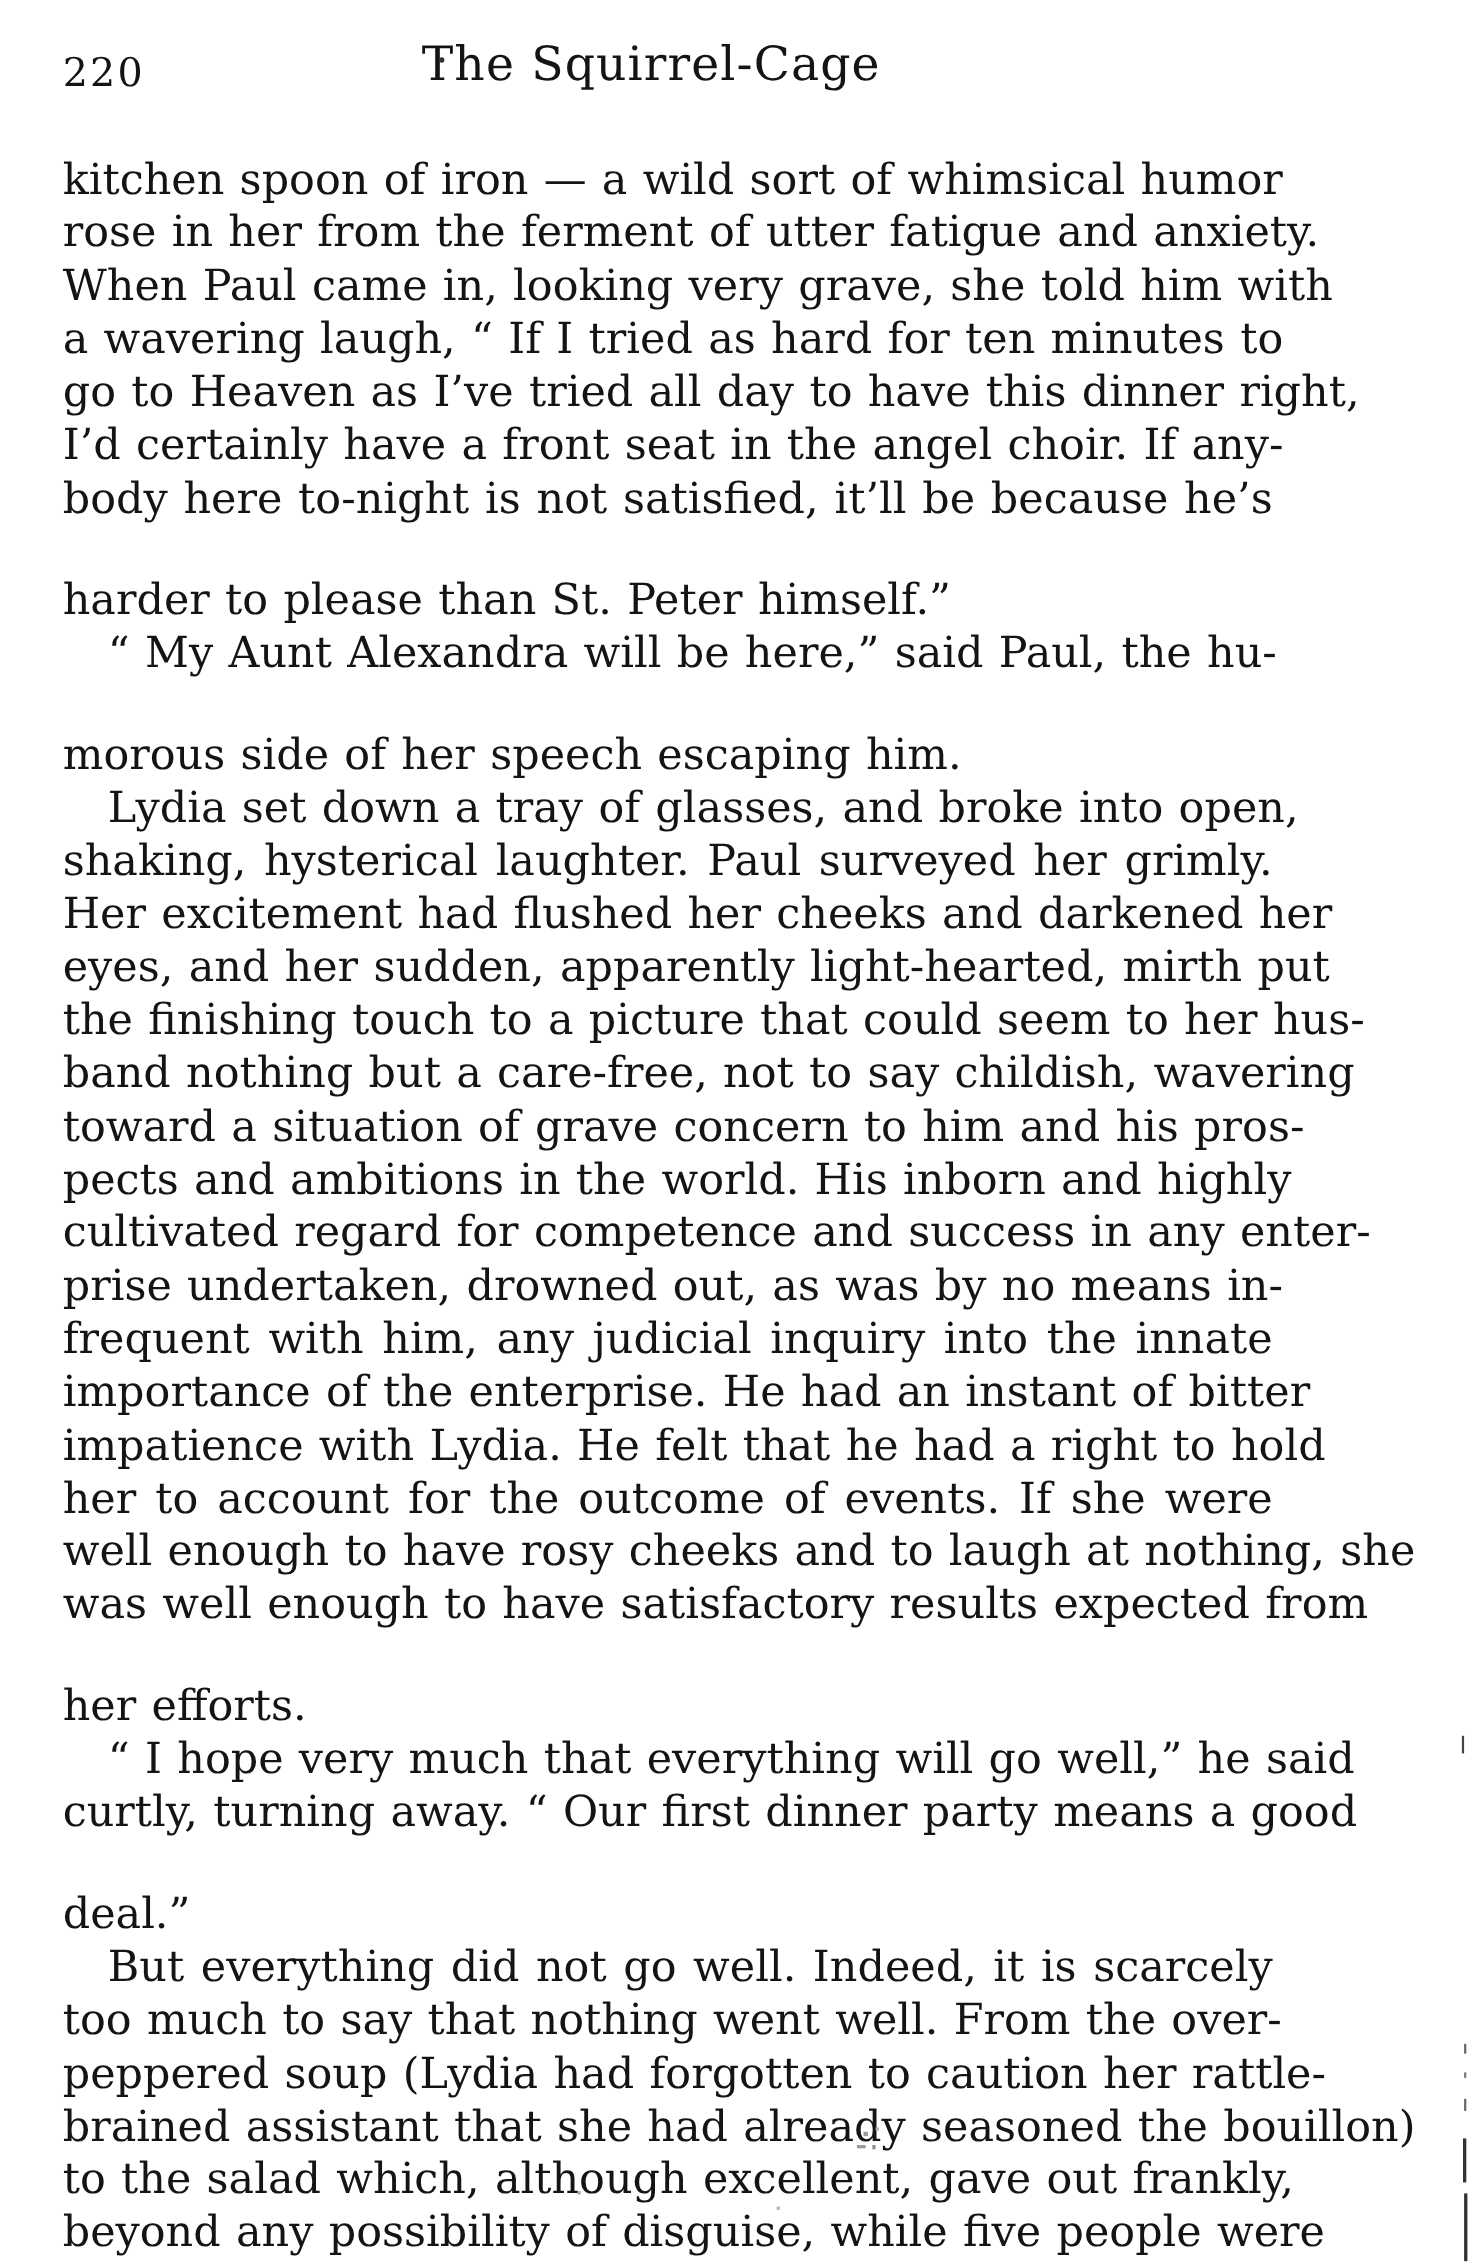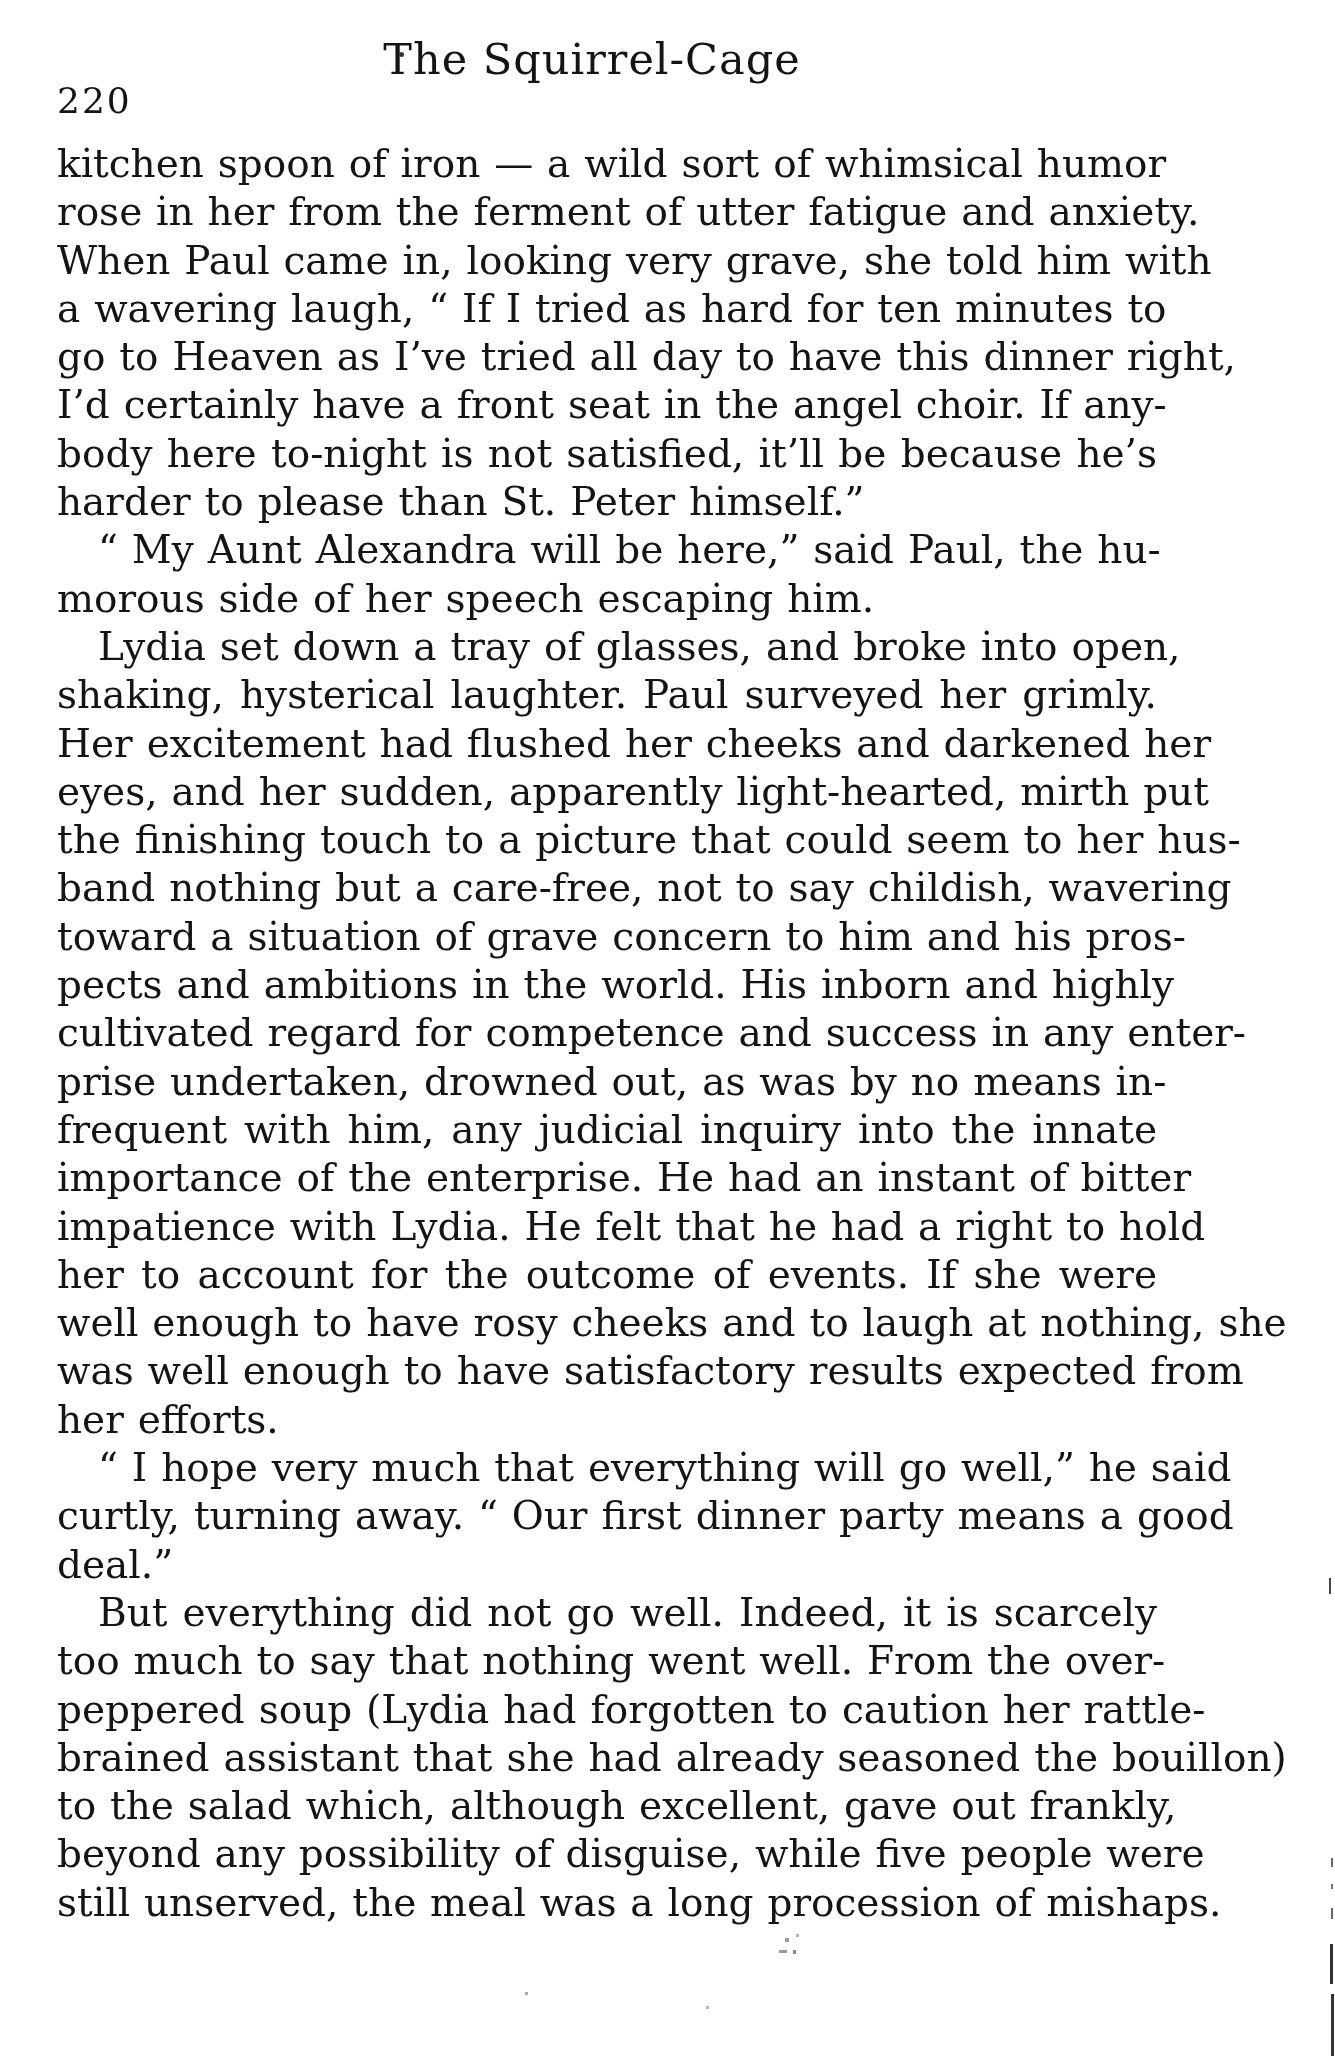--- a/index.html
+++ b/index.html
@@ -11,21 +11,20 @@
     font-family:"DejaVu Serif", serif;
     color:#141414;
     overflow:hidden;
   }
   .page-number{
     position:absolute;
     left:57px;
     top:46px;
     font-size:36px;
     letter-spacing:2px;
-    margin-top:34px;
   }
   .running-title{
     position:absolute;
     left:42px;
     top:34px;
     width:1100px;
     text-align:center;
     font-size:43px;
     letter-spacing:1px;
   }
@@ -37,21 +36,21 @@
   }
   .line{
     font-size:39px;
     line-height:48.3px;
     height:48.3px;
     text-align:justify;
     text-align-last:justify;
     word-spacing:1.5px;
     white-space:nowrap; 
   }
-  .line.end{ text-align-last:left; }
+  .line.end{ text-align-last:left;margin-top:44px; }
   .line.indent{ text-indent:41px; }
 
   
   .artifact{ position:absolute; background:#555; }
   .a-title-speck{ left:399px; top:52px; width:5px; height:5px; background:#333; border-radius:50%; }
   .a-smudge1{ left:785px; top:1938px; width:4px; height:4px; background:#9a9a9a; }
   .a-smudge2{ left:796px; top:1934px; width:3px; height:3px; background:#b0b0b0; }
   .a-smudge3{ left:779px; top:1950px; width:8px; height:3px; background:#9a9a9a; }
   .a-smudge4{ left:793px; top:1950px; width:3px; height:4px; background:#8f8f8f; }
   .a-dot1{ left:525px; top:1992px; width:3px; height:3px; background:#aaaaaa; }

